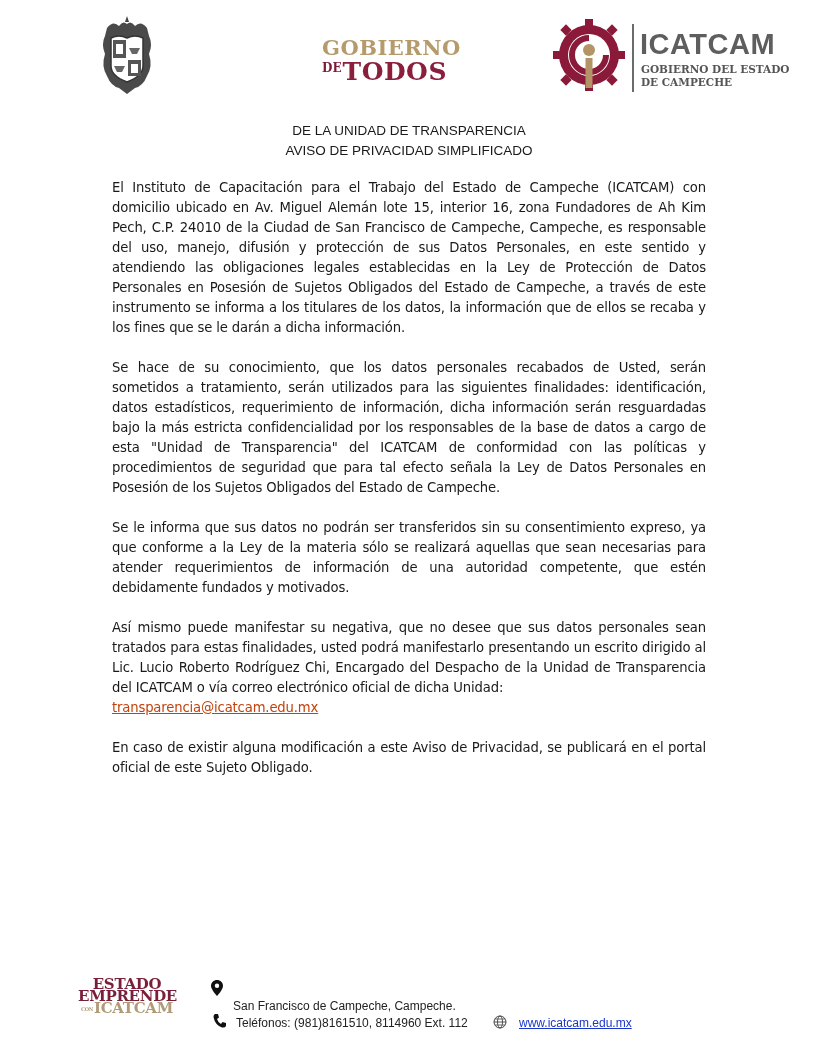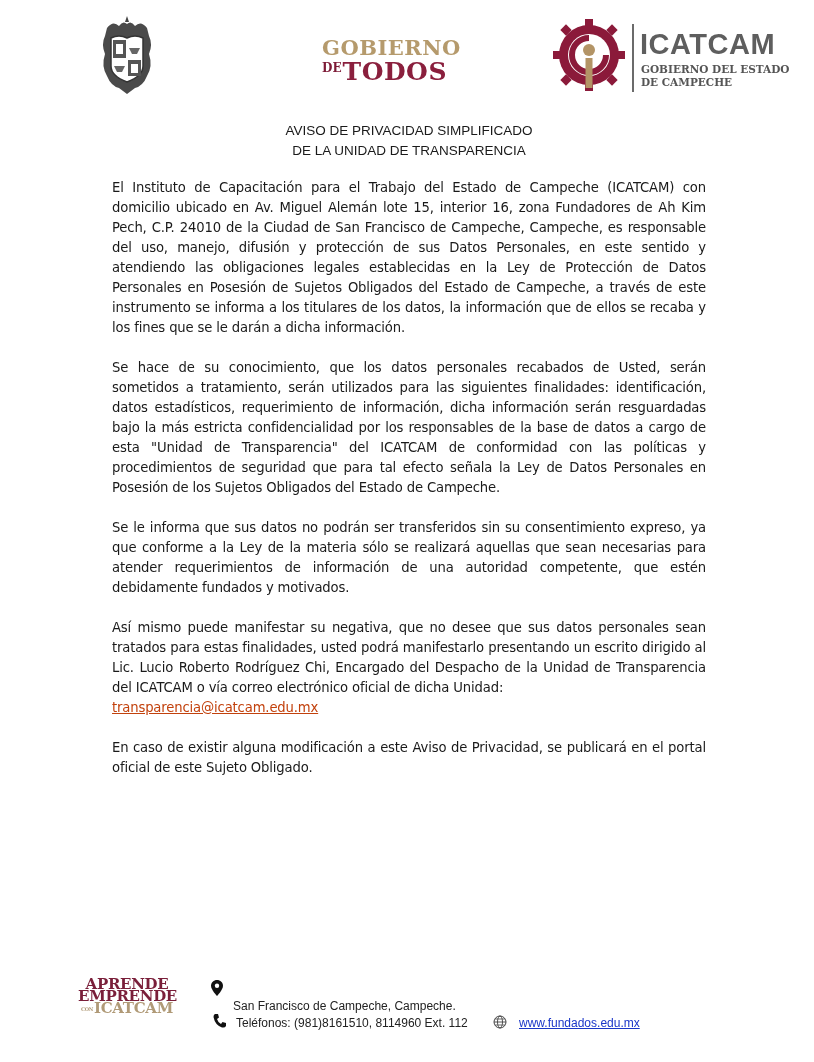--- a/index.html
+++ b/index.html
@@ -98,35 +98,35 @@
     <div class="icatcam-sep"></div>
     <div class="icatcam-name">ICATCAM</div>
     <div class="icatcam-sub">
       <div>GOBIERNO DEL ESTADO</div>
       <div>DE CAMPECHE</div>
     </div>
   </div>
 </div>
 
 <div class="title">
+  <span>DE LA UNIDAD DE TRANSPARENCIA</span>
   <span>AVISO DE PRIVACIDAD SIMPLIFICADO</span>
-  <span>DE LA UNIDAD DE TRANSPARENCIA</span>
 </div>
 
 <div class="content">
   <p>El Instituto de Capacitación para el Trabajo del Estado de Campeche (ICATCAM) con domicilio ubicado en Av. Miguel Alemán lote 15, interior 16, zona Fundadores de Ah Kim Pech, C.P. 24010 de la Ciudad de San Francisco de Campeche, Campeche, es responsable del uso, manejo, difusión y protección de sus Datos Personales, en este sentido y atendiendo las obligaciones legales establecidas en la Ley de Protección de Datos Personales en Posesión de Sujetos Obligados del Estado de Campeche, a través de este instrumento se informa a los titulares de los datos, la información que de ellos se recaba y los fines que se le darán a dicha información.</p>
   <p>Se hace de su conocimiento, que los datos personales recabados de Usted, serán sometidos a tratamiento, serán utilizados para las siguientes finalidades: identificación, datos estadísticos, requerimiento de información, dicha información serán resguardadas bajo la más estricta confidencialidad por los responsables de la base de datos a cargo de esta "Unidad de Transparencia" del ICATCAM de conformidad con las políticas y procedimientos de seguridad que para tal efecto señala la Ley de Datos Personales en Posesión de los Sujetos Obligados del Estado de Campeche.</p>
   <p>Se le informa que sus datos no podrán ser transferidos sin su consentimiento expreso, ya que conforme a la Ley de la materia sólo se realizará aquellas que sean necesarias para atender requerimientos de información de una autoridad competente, que estén debidamente fundados y motivados.</p>
   <p><span>Así mismo puede manifestar su negativa, que no desee que sus datos personales sean tratados para estas finalidades, usted podrá manifestarlo presentando un escrito dirigido al Lic. Lucio Roberto Rodríguez Chi, Encargado del Despacho de la Unidad de Transparencia del ICATCAM o vía correo electrónico oficial de dicha Unidad:</span><br><a class="email-link">transparencia@icatcam.edu.mx</a></p>
   <p>En caso de existir alguna modificación a este Aviso de Privacidad, se publicará en el portal oficial de este Sujeto Obligado.</p>
 </div>
 
 <div class="footer">
   <div class="ae-logo">
-    <span class="ae-line1">APRENDE</span>
+    <span class="ae-line1">ESTADO</span>
     <span class="ae-line2">EMPRENDE</span>
     <span class="ae-line3"><span class="ae-con">CON</span><span>ICATCAM</span></span>
   </div>
 
   <svg class="pin-icon" viewBox="0 0 12 16">
     <path d="M6 0 C2.7 0 0 2.6 0 5.8 C0 10 6 16 6 16 C6 16 12 10 12 5.8 C12 2.6 9.3 0 6 0 Z" fill="#111"></path>
     <circle cx="6" cy="5.8" r="2.2" fill="#fff"></circle>
   </svg>
   <div class="footer-text f-addr2">San Francisco de Campeche, Campeche.</div>
 
@@ -135,14 +135,14 @@
   </svg>
   <div class="footer-text f-phone">Teléfonos: (981)8161510, 8114960 Ext. 112</div>
 
   <svg class="globe-icon" viewBox="0 0 14 14">
     <circle cx="7" cy="7" r="6" fill="none" stroke="#444" stroke-width="1"></circle>
     <ellipse cx="7" cy="7" rx="2.5" ry="6" fill="none" stroke="#444" stroke-width="0.9"></ellipse>
     <line x1="1" y1="7" x2="13" y2="7" stroke="#444" stroke-width="0.9"></line>
     <line x1="2" y1="4" x2="12" y2="4" stroke="#444" stroke-width="0.8"></line>
     <line x1="2" y1="10" x2="12" y2="10" stroke="#444" stroke-width="0.8"></line>
   </svg>
-  <a class="footer-text f-web">www.fundados.edu.mx</a>
+  <a class="footer-text f-web">www.icatcam.edu.mx</a>
 </div>
 
 </body></html>

